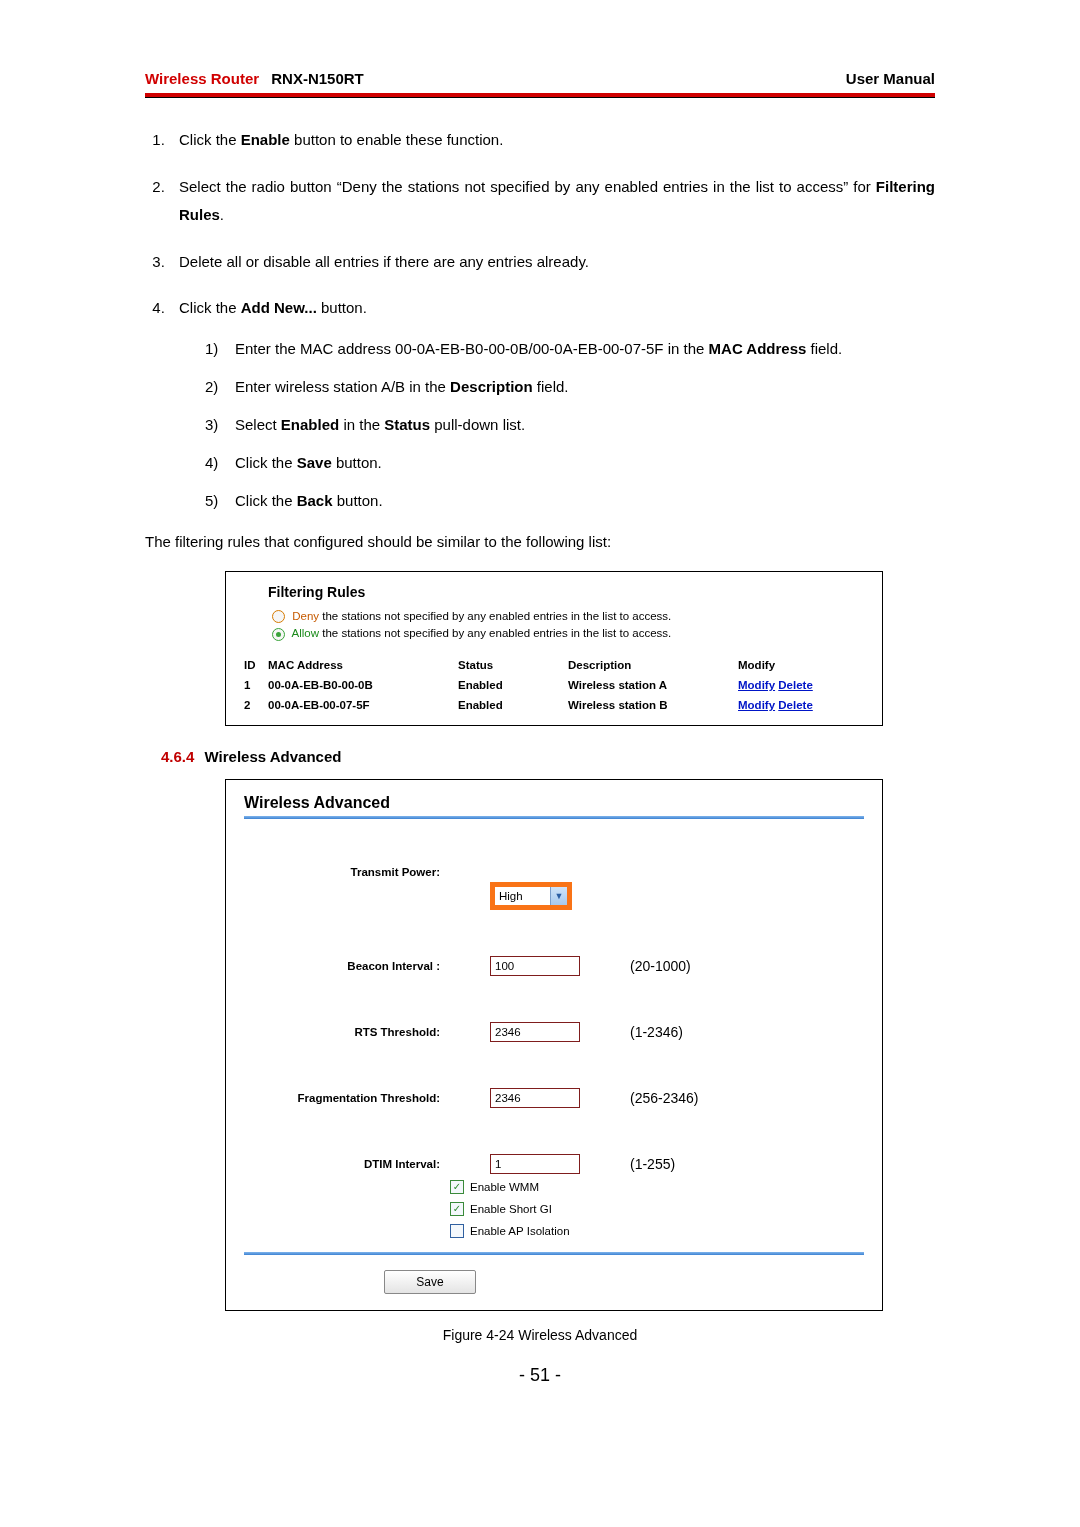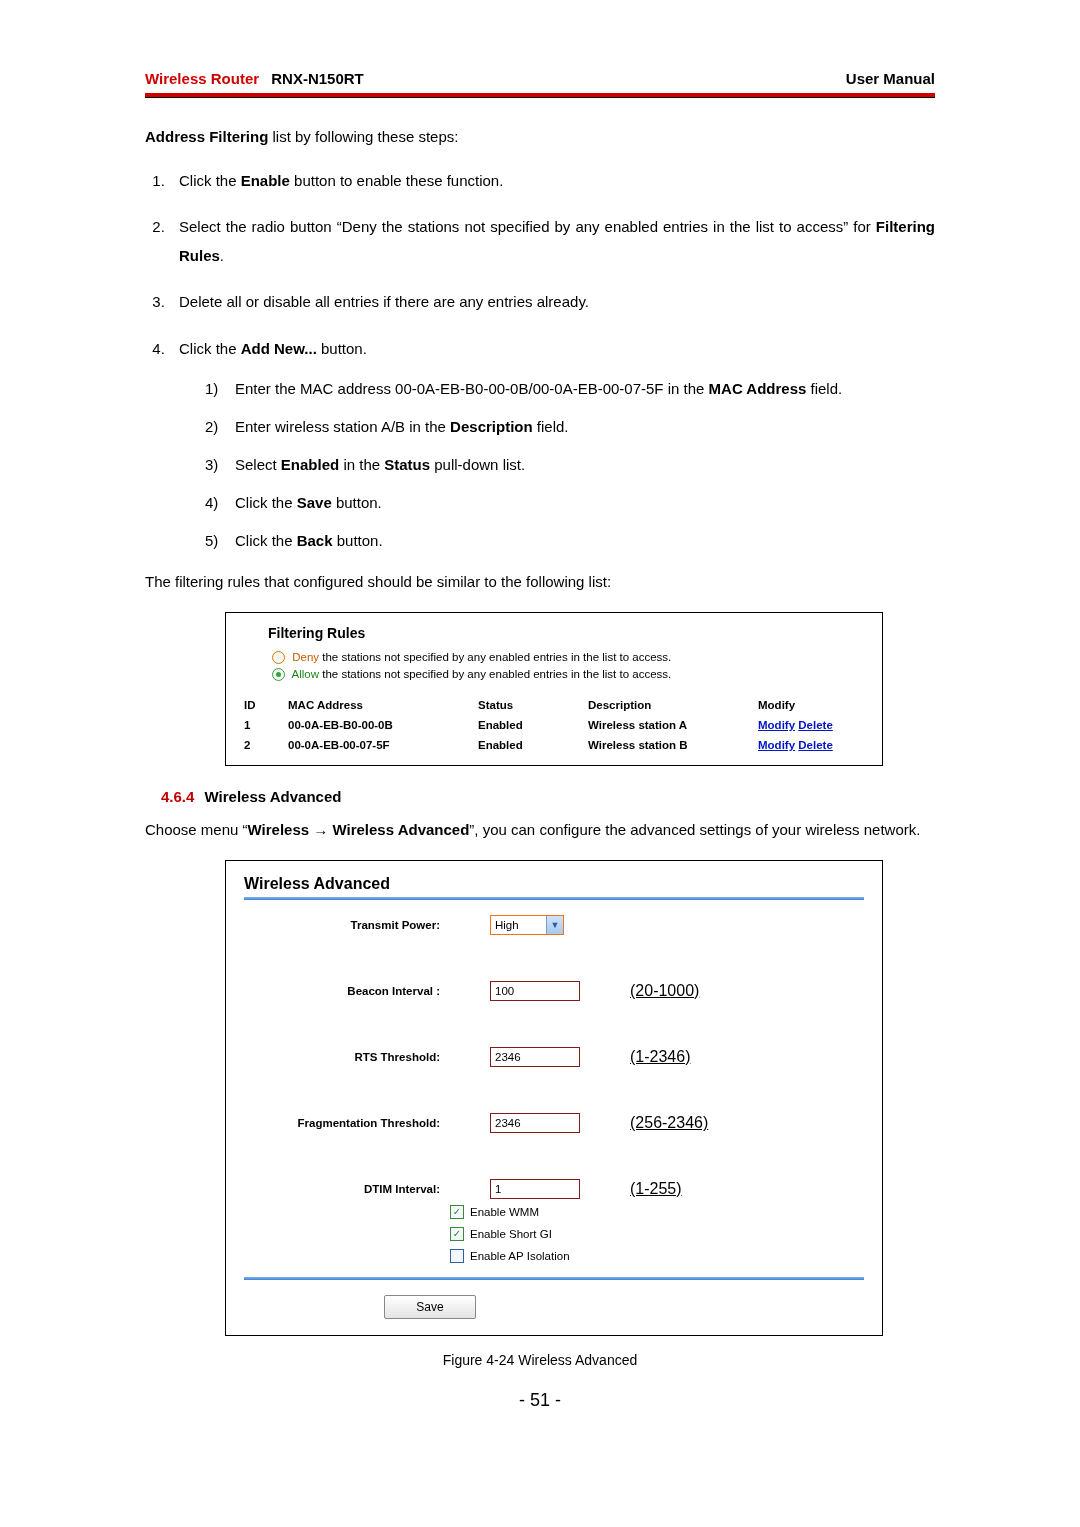--- a/index.html
+++ b/index.html
@@ -169,36 +169,37 @@
   .input-box {
     border: 1px solid #7f1d1d;
     height: 18px;
     padding: 0 4px;
     font-size: 11.5px;
     display: flex;
     align-items: center;
     background: #fff;
   }
   .select-box {
-    border: 1px solid #f97316;
+    border: 5px solid #f97316;
     height: 18px;
     display: flex;
     align-items: stretch;
     background: #fff;
     width: 72px;
+    margin-top: 48px;
   }
   .select-box .val { flex: 1; padding: 0 4px; display:flex; align-items:center; }
   .select-box .arrow {
     width: 16px;
     background: linear-gradient(#cfe3f8,#a7c9ee);
     display: flex; align-items: center; justify-content: center;
     color: #2a5ea3; font-size: 9px;
     border-left: 1px solid #7a9ecb;
   }
-  .range { font-size: 16px; padding-left: 4px; text-decoration: underline; }
+  .range { font-size: 14px; padding-left: 4px; }
 
   .check-row {
     padding-left: 206px;
     margin-top: 4px;
     font-size: 11.5px;
     display: flex; align-items: center; gap: 6px;
     height: 18px;
   }
   .chk {
     width: 12px; height: 12px;
@@ -240,23 +241,20 @@
 
   <div class="header-row">
     <div class="header-left">
       <span class="header-red">Wireless Router</span>
       <span class="header-black">RNX-N150RT</span>
     </div>
     <div class="header-right">User Manual</div>
   </div>
   <div class="red-rule"></div>
 
-  <p>
-    <span class="bold">Address Filtering</span><span> list by following these steps:</span>
-  </p>
 
   <ol class="main-list">
     <li>
       <span>Click the </span><span class="bold">Enable</span><span> button to enable these function.</span>
     </li>
     <li>
       <span>Select the radio button “Deny the stations not specified by any enabled entries in the list to access” for </span><span class="bold">Filtering Rules</span><span>.</span>
     </li>
     <li><span>Delete all or disable all entries if there are any entries already.</span></li>
     <li>
@@ -279,21 +277,21 @@
       <span class="radio-outer radio-b"></span>
       <span class="deny-word">Deny</span><span> the stations not specified by any enabled entries in the list to access.</span>
     </div>
     <div class="radio-row">
       <span class="radio-outer radio-a"><span class="dot"></span></span>
       <span class="allow-word">Allow</span><span> the stations not specified by any enabled entries in the list to access.</span>
     </div>
     <table class="tbl">
       <tbody>
           <tr>
-        <th style="width:44px">ID</th>
+        <th style="width:24px">ID</th>
         <th style="width:190px">MAC Address</th>
         <th style="width:110px">Status</th>
         <th style="width:170px">Description</th>
         <th>Modify</th>
       </tr>
       <tr>
         <td>1</td>
         <td>00-0A-EB-B0-00-0B</td>
         <td>Enabled</td>
         <td>Wireless station A</td>
@@ -314,23 +312,20 @@
       </tr>
     </tbody>
       </table>
   </div>
 
   <div class="sec-head">
     <span class="sec-num">4.6.4</span>
     <span>Wireless Advanced</span>
   </div>
 
-  <p style="text-align:justify">
-    <span>Choose menu “</span><span class="bold">Wireless → Wireless Advanced</span><span>”, you can configure the advanced settings of your wireless network.</span>
-  </p>
 
   <div class="fig2-box">
     <div class="fig2-title">Wireless Advanced</div>
     <div class="blue-rule-wrap">
         <div class="bar"></div>
       </div>
 
     <div class="form-grid">
       <div class="form-label">Transmit Power:</div>
       <div class="select-box">

